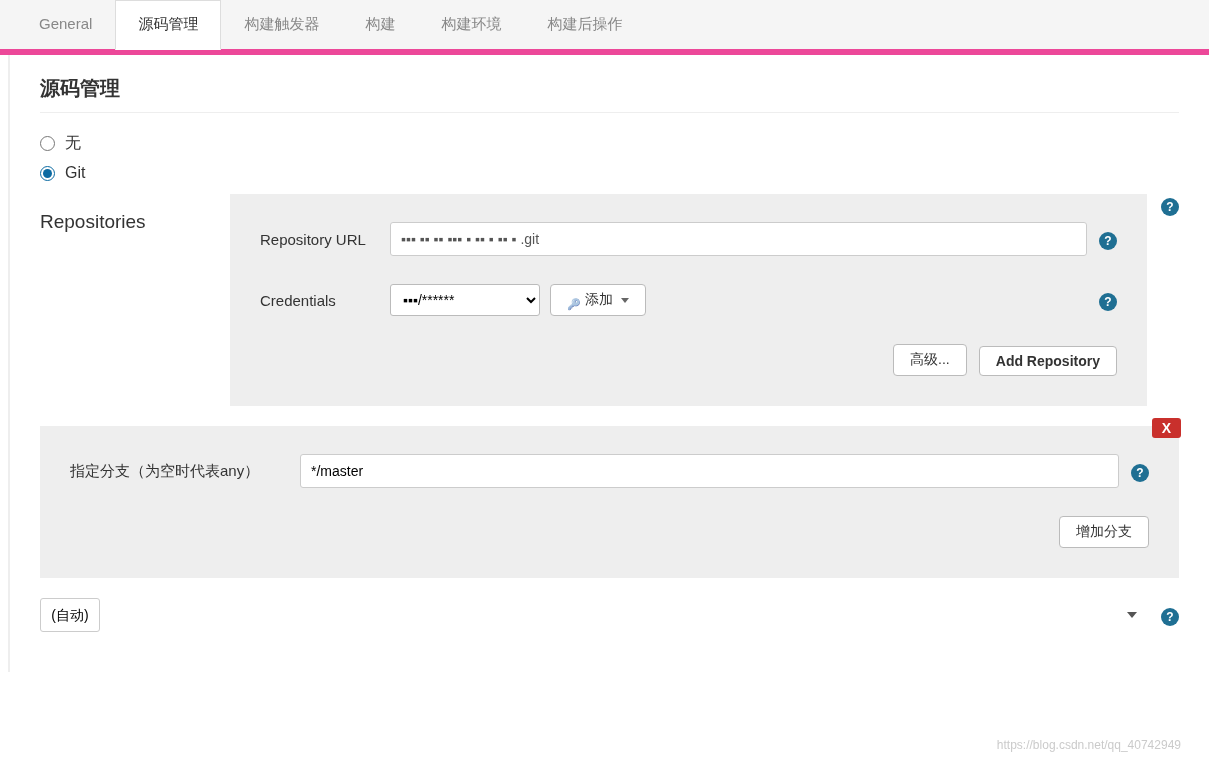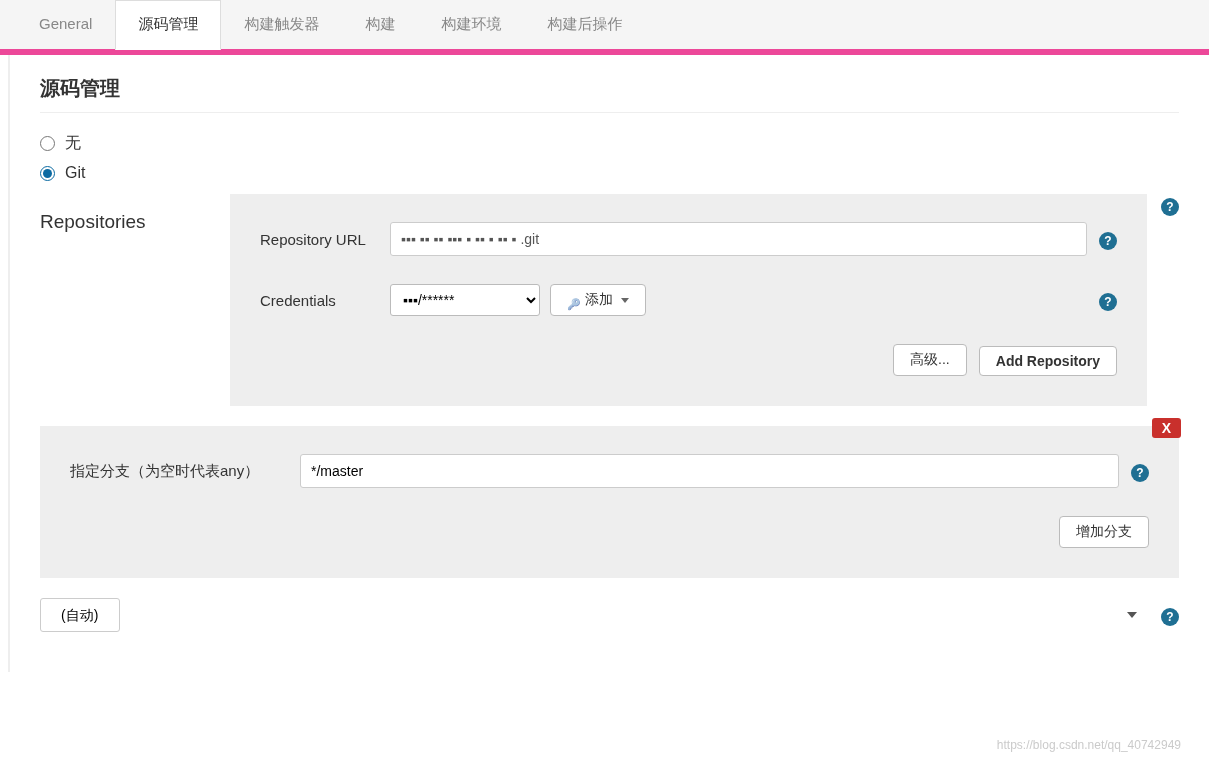--- a/index.html
+++ b/index.html
@@ -185,25 +185,26 @@
 .browser-row {
   display: flex;
   align-items: center;
   margin-top: 8px;
 }
 .browser-select {
   flex: 1;
   height: 34px;
   border: 1px solid #ccc;
   border-radius: 3px;
-  padding: 4px 20px;
+  padding: 4px 10px;
   font-size: 14px;
   background: #fff;
   appearance: none;
   position: relative;
+  text-align: center;
 }
 .browser-select-wrap {
   flex: 1;
   position: relative;
 }
 .browser-select-wrap::after {
   content: "";
   position: absolute;
   right: 10px;
   top: 14px;

